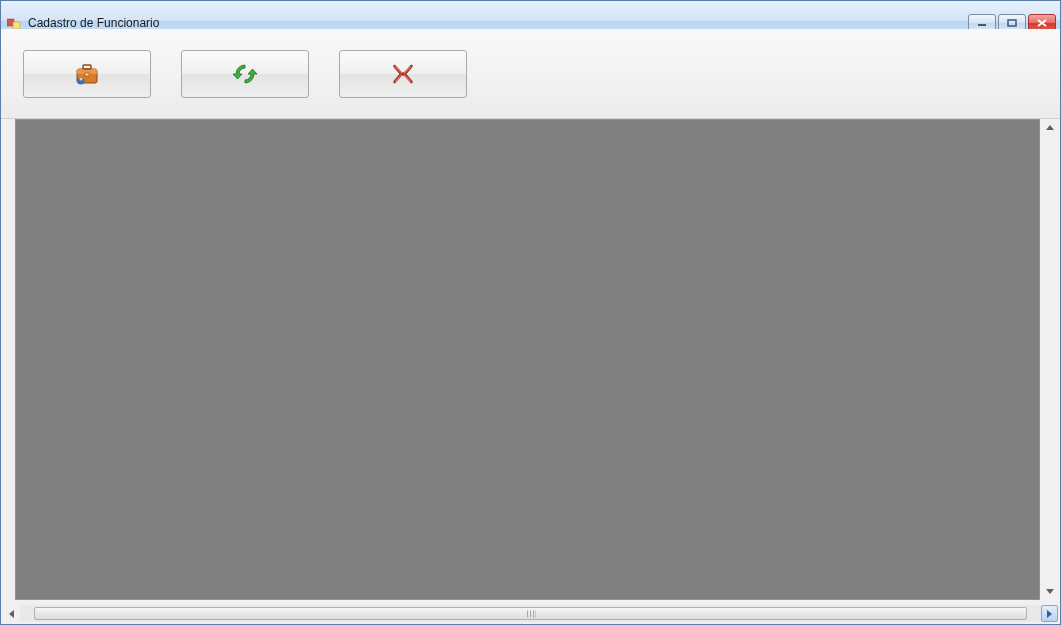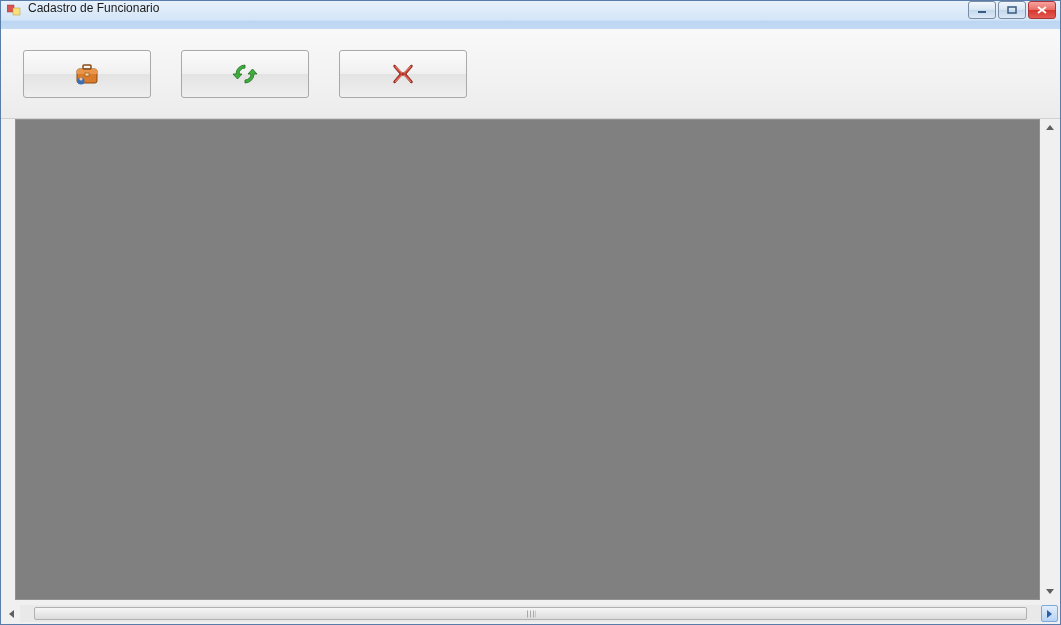--- a/index.html
+++ b/index.html
@@ -11,20 +11,21 @@
       height: 625px;
       overflow: hidden;
       border: 1px solid #5a7ca8;
     }
     
     .titlebar {
       height: 44px;
       background: linear-gradient(to bottom, #e8f1fb 0%, #d3e5f7 45%, #bcd6f2 46%, #cfe2f6 100%);
       border-bottom: 1px solid #9db6d6;
       display: flex;
+      align-items: center;
       padding: 0 4px 0 6px;
     }
     .app-icon {
       width: 16px; height: 16px;
       margin-right: 5px;
       display: inline-block;
     }
     .title-text {
       color: #1a1a1a;
       font-size: 12px;

